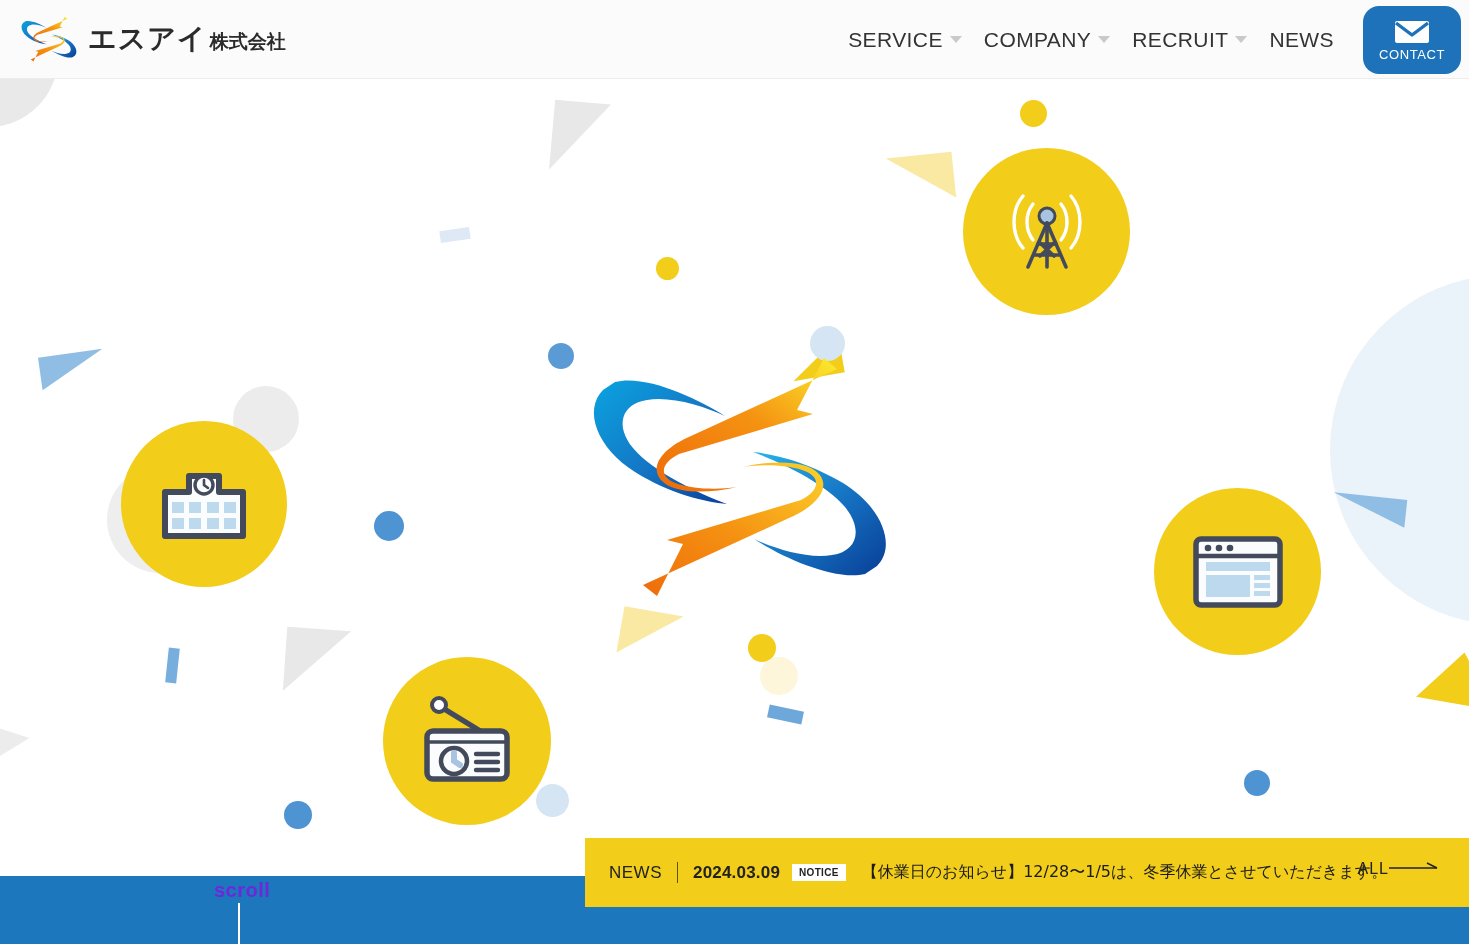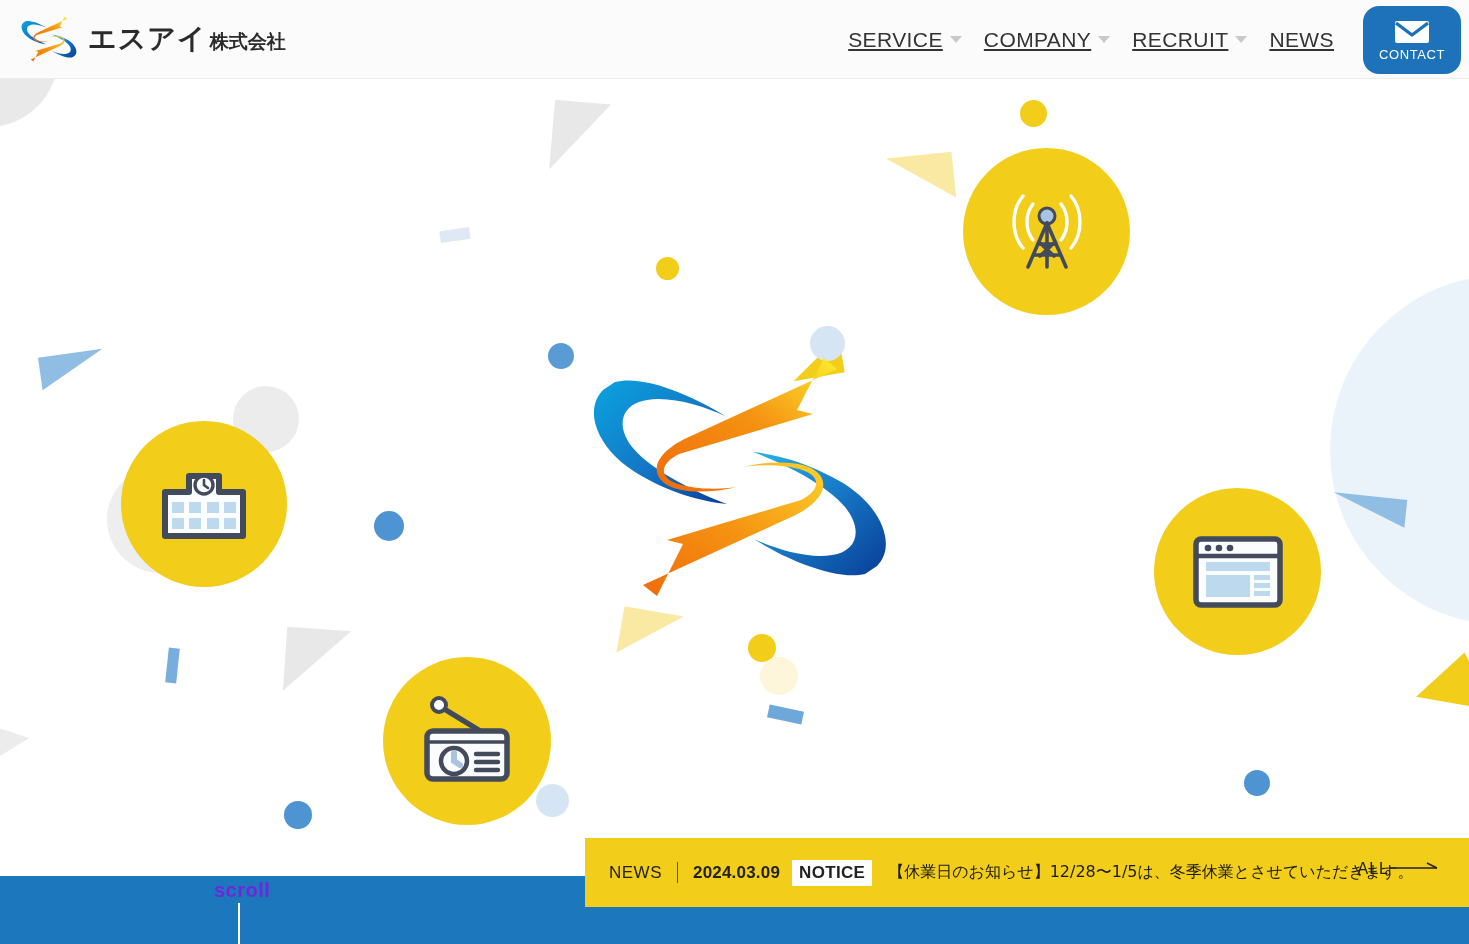--- a/index.html
+++ b/index.html
@@ -28,21 +28,21 @@
     font-size:19px; font-weight:700; color:#2b2b2b; margin-left:3px;
   }
 
   .nav{
     position:absolute; right:124px; top:0; height:79px;
     display:flex; align-items:center; gap:0px;
   }
   .nav-item{
     display:flex; align-items:center;
     font-size:21px; color:#333; letter-spacing:0.4px;
-    padding:0 11px; cursor:pointer; white-space:nowrap;text-decoration:underline;
+    padding:0 11px; cursor:pointer; white-space:nowrap;
   }
   .nav-caret{
     display:inline-block; margin-left:7px;
     width:0; height:0;
     border-left:6px solid transparent; border-right:6px solid transparent;
     border-top:7px solid #c9c9c9;
   }
   .contact-btn{
     position:absolute; right:8px; top:6px;
     width:98px; height:68px; border-radius:16px;
@@ -98,21 +98,21 @@
     position:absolute; left:585px; top:838px; width:884px; height:69px;
     background:#f2cd1a; z-index:40;
     display:flex; align-items:center;
   }
   .news-tag{
     font-size:17px; color:#222; letter-spacing:0.5px; margin-left:24px; font-weight:400;
   }
   .news-div{ width:1px; height:21px; background:#5c5208; margin:0 15px; }
   .news-date{ font-size:17px; color:#222; font-weight:700; letter-spacing:0.2px; }
   .news-cat{
-    background:#ffffff; color:#222; font-size:17px; font-weight:700;
+    background:#ffffff; color:#222; font-size:10px; font-weight:700;
     padding:3px 7px; margin-left:12px; letter-spacing:0.3px;
   }
   .news-text{
     font-family:"DejaVu Sans",sans-serif;
     font-size:16px; color:#1b1b1b; margin-left:16px; white-space:nowrap;
   }
   .news-all{
     position:absolute; right:30px; top:22px; cursor:pointer;
     display:flex; flex-direction:row; align-items:flex-start;
   }

